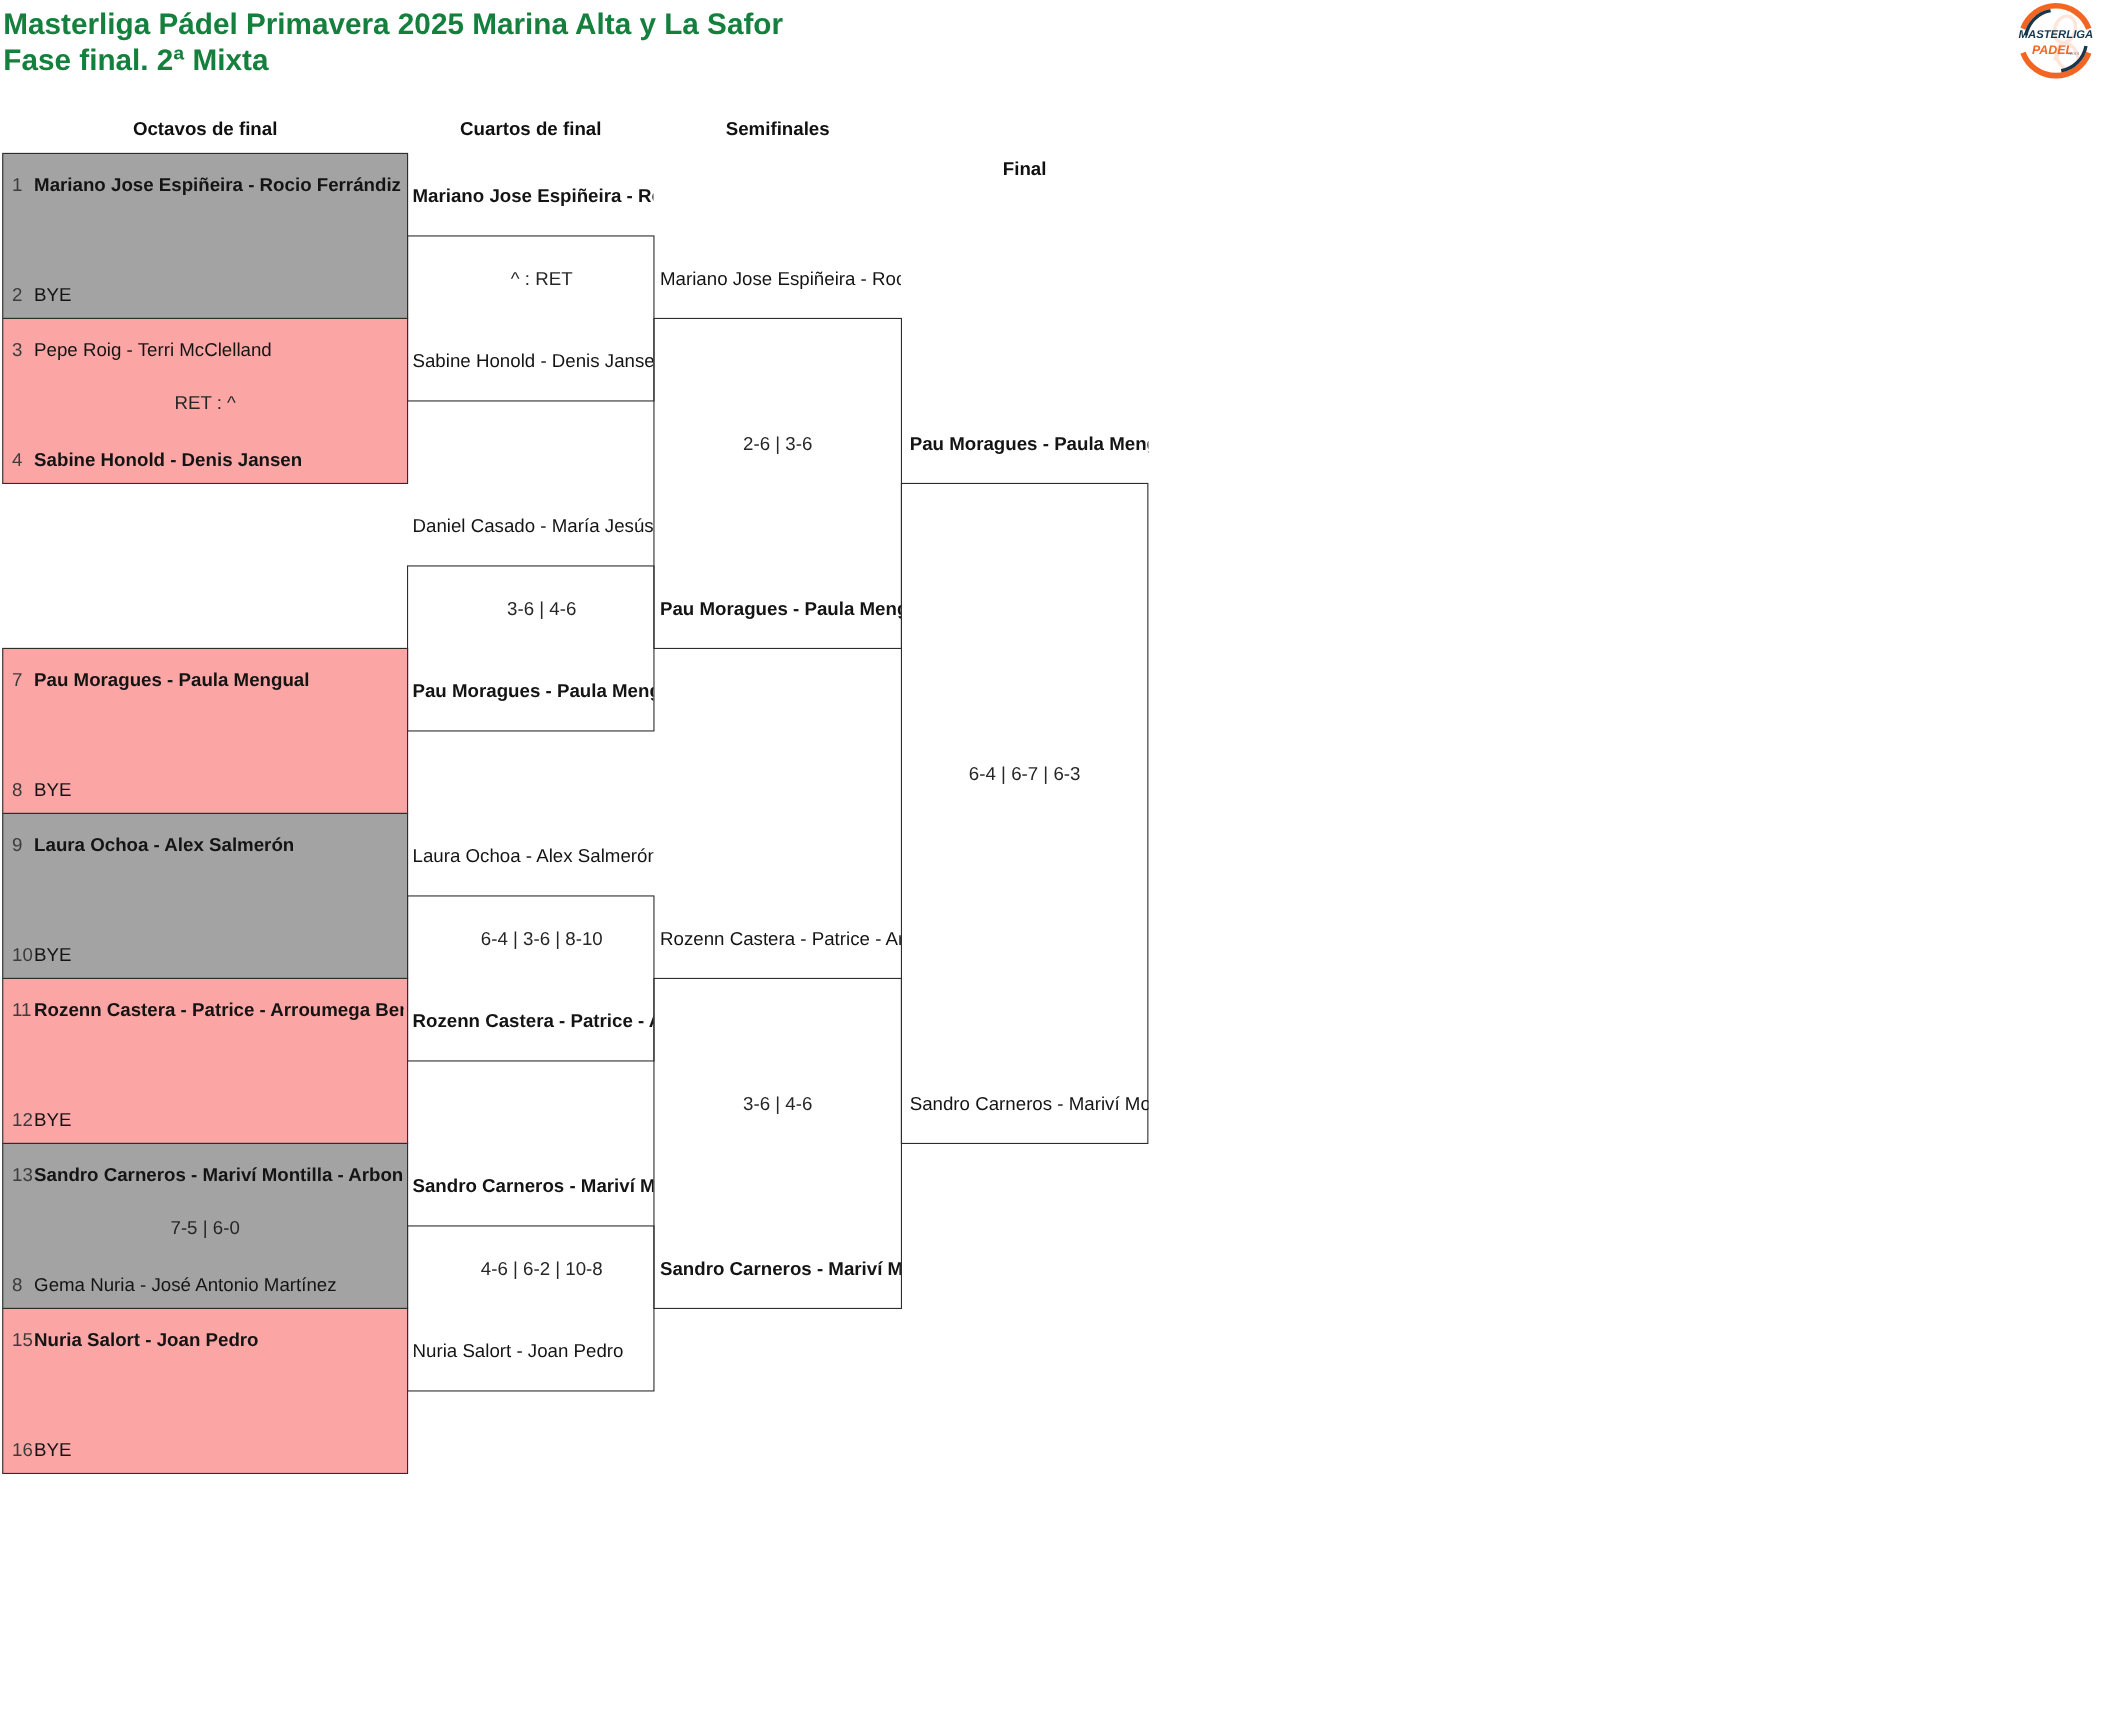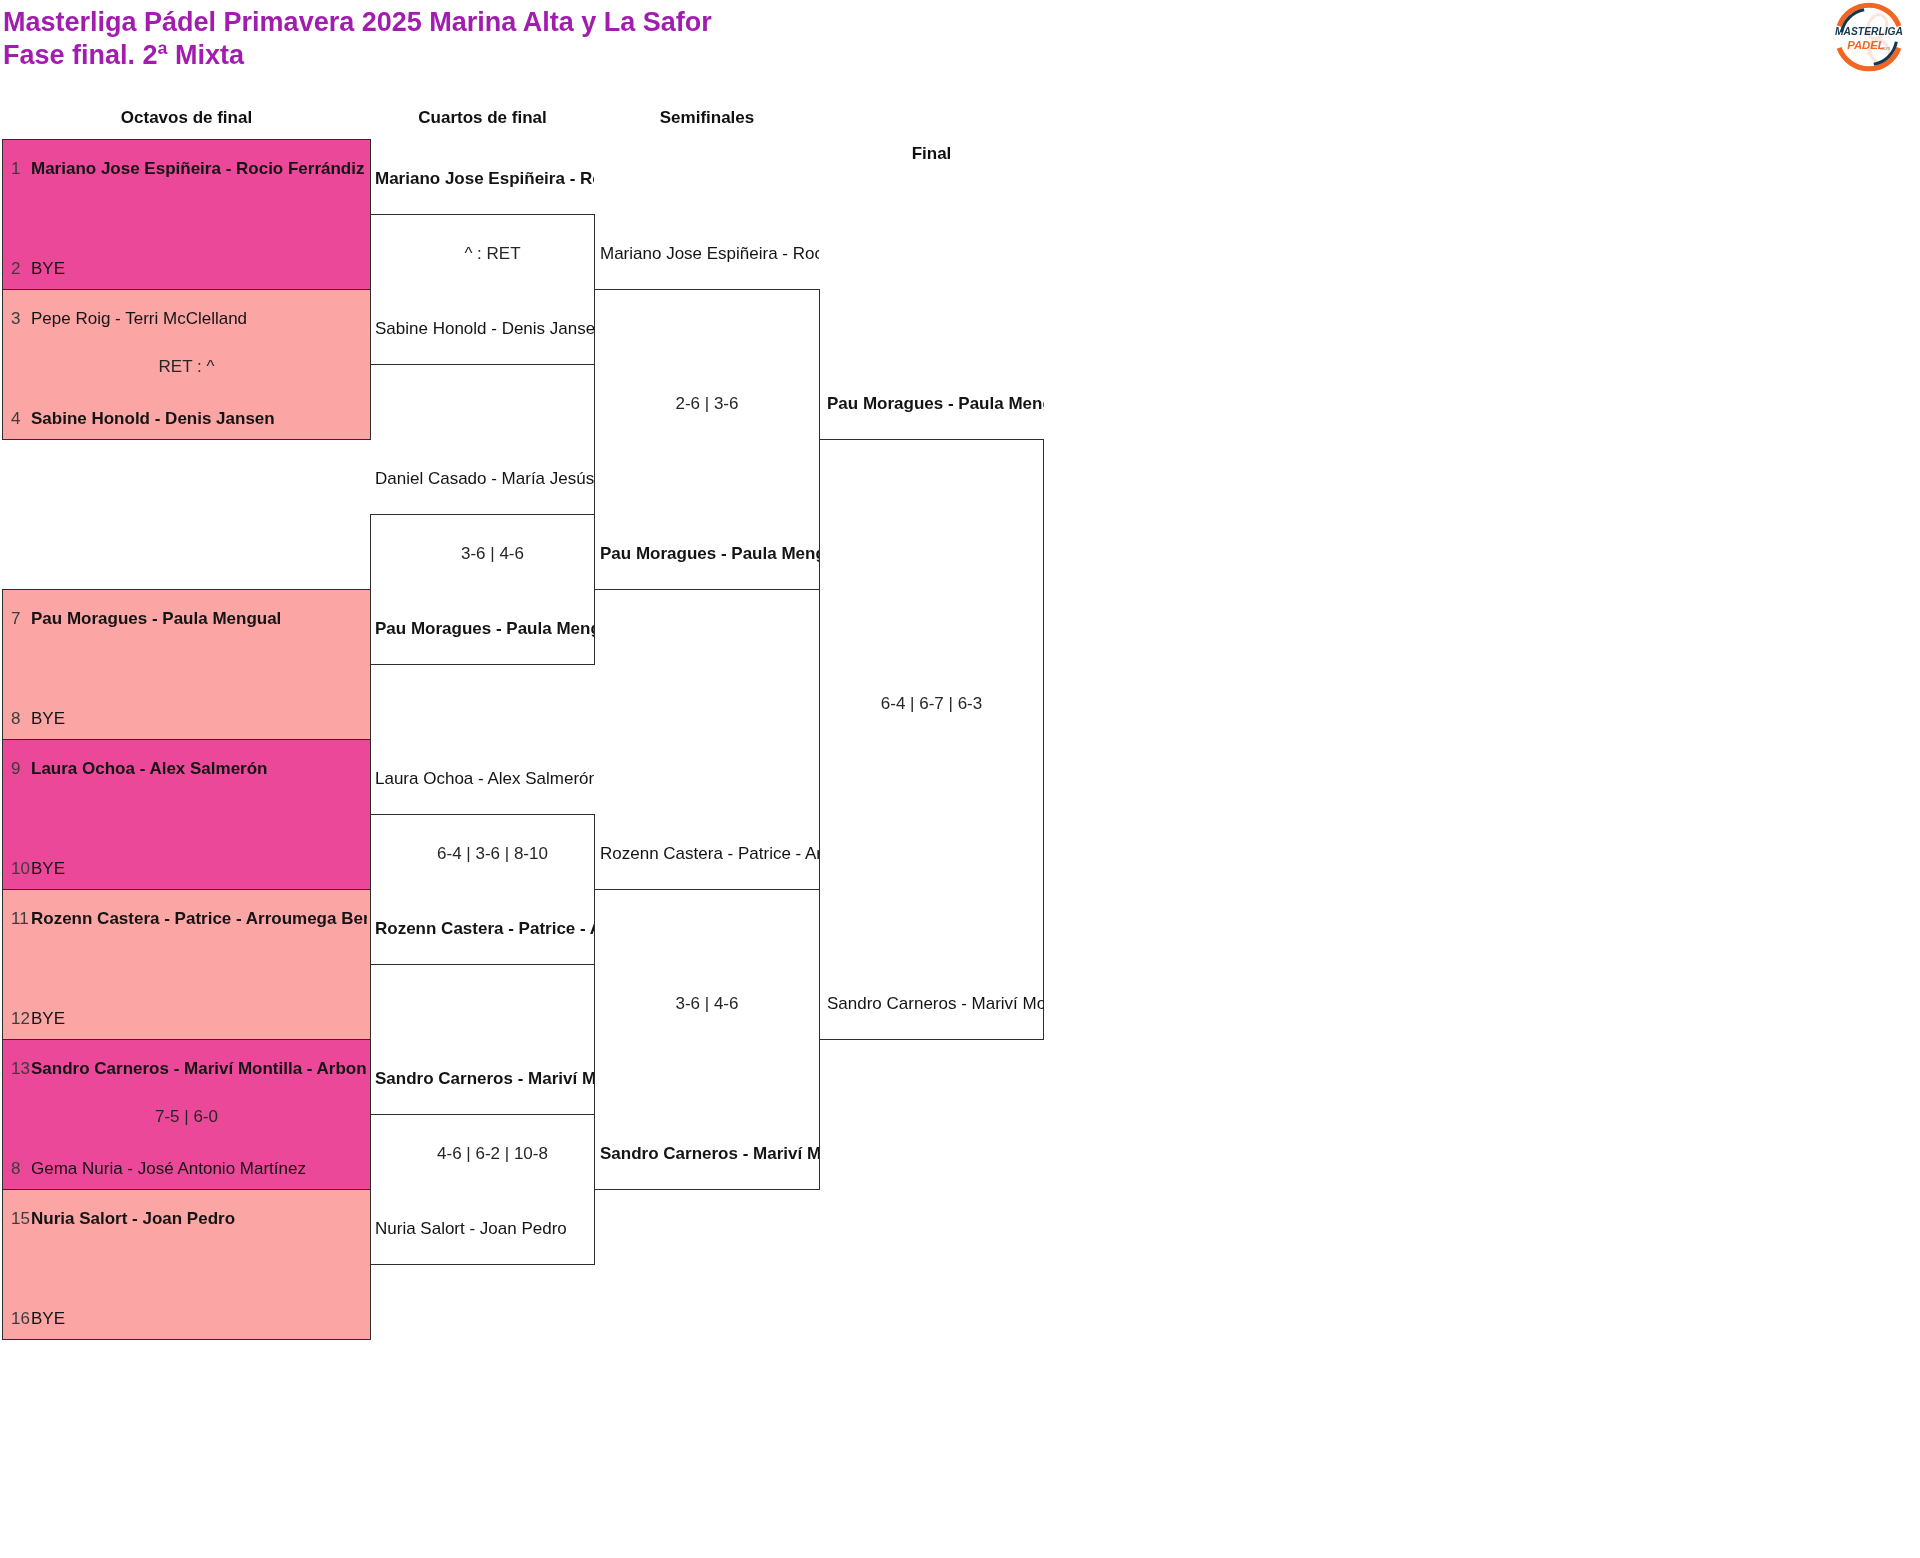--- a/index.html
+++ b/index.html
@@ -1,30 +1,30 @@
 <!DOCTYPE html>
 <html><head>
 <meta charset="utf-8">
 <style>
   html,body{margin:0;padding:0;background:#ffffff;}
   body{width:1920px;height:1558px;position:relative;font-family:"Liberation Sans",sans-serif;color:#161616;}
   .page{position:absolute;inset:0;background:#fff;overflow:hidden;}
 
-  .title{position:absolute;left:3px;top:6px;font-size:27px;font-weight:700;line-height:33px;color:#a21caf;}
+  .title{position:absolute;left:3px;top:6px;font-size:27px;font-weight:700;line-height:33px;color:#15803d;}
 
   .logo{position:absolute;left:1832px;top:0;width:74px;height:74px;}
 
   .hdr{position:absolute;top:106px;height:24px;line-height:24px;font-size:17px;font-weight:600;text-align:center;color:#101010;}
   #h-r16{left:2px;width:369px;}
   #h-qf{left:370px;width:225px;}
   #h-sf{left:594px;width:226px;}
   #h-f{left:819px;width:225px;margin-top:36px;}
 
   .obox{position:absolute;left:2px;width:369px;height:151px;border:1px solid #2d2d2d;box-sizing:border-box;background:#fca5a5;}
-  .obox.alt{background:#ec4899;padding-left:24px;}
+  .obox.alt{background:#a3a3a3;padding-left:24px;}
   .ob1{top:139px}.ob2{top:289px}.ob3{top:439px}.ob4{top:589px}
   .ob5{top:739px}.ob6{top:889px}.ob7{top:1039px}.ob8{top:1189px}
 
   .trow{position:absolute;left:8px;right:3px;height:27px;line-height:27px;font-size:17px;white-space:nowrap;overflow:hidden;}
   .trow.a{top:15px}
   .trow.b{top:115px}
   .seed{display:inline-block;min-width:20px;color:#3c3c3c;}
   .pname{color:#141414;}
   .bold{font-weight:700;}
   .mscore{position:absolute;left:0;right:0;top:63px;height:27px;line-height:27px;text-align:center;font-size:17px;color:#262626;}

